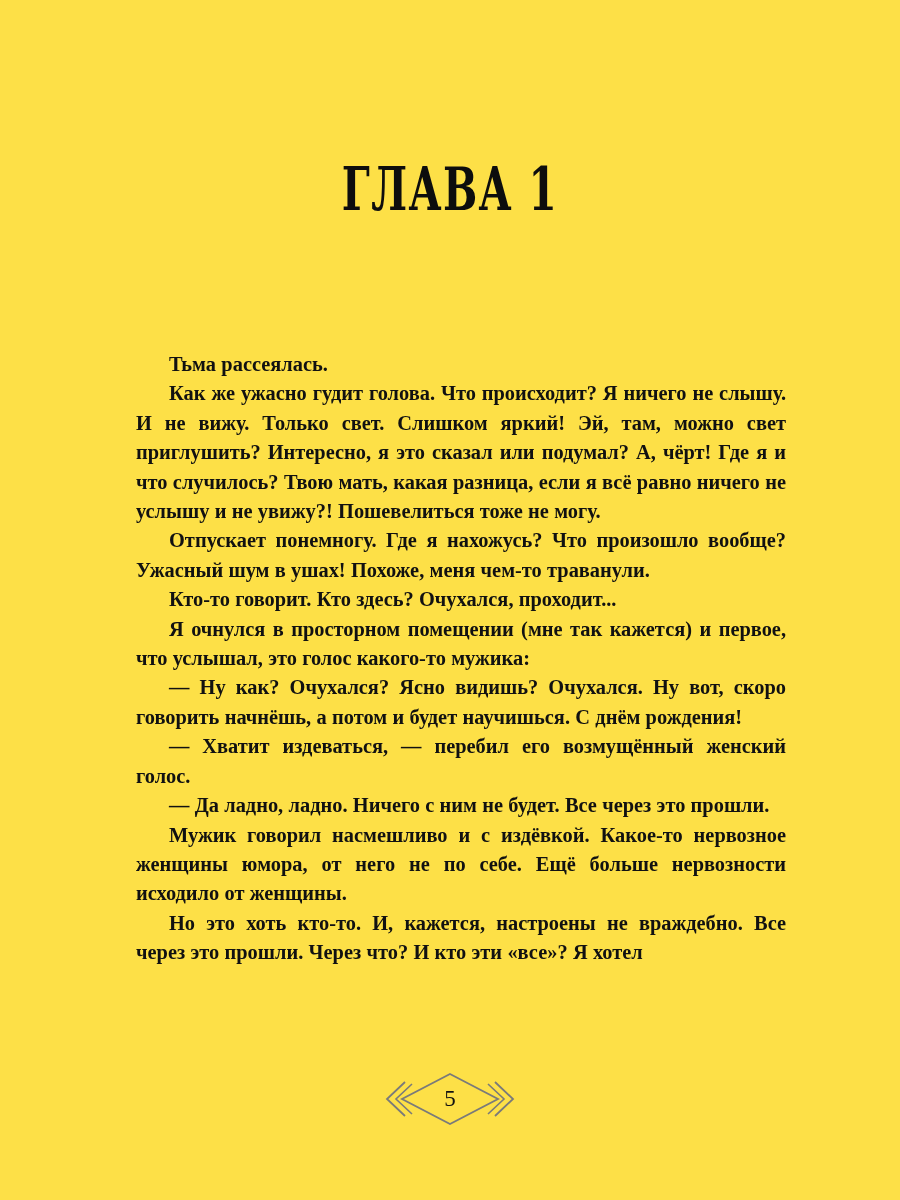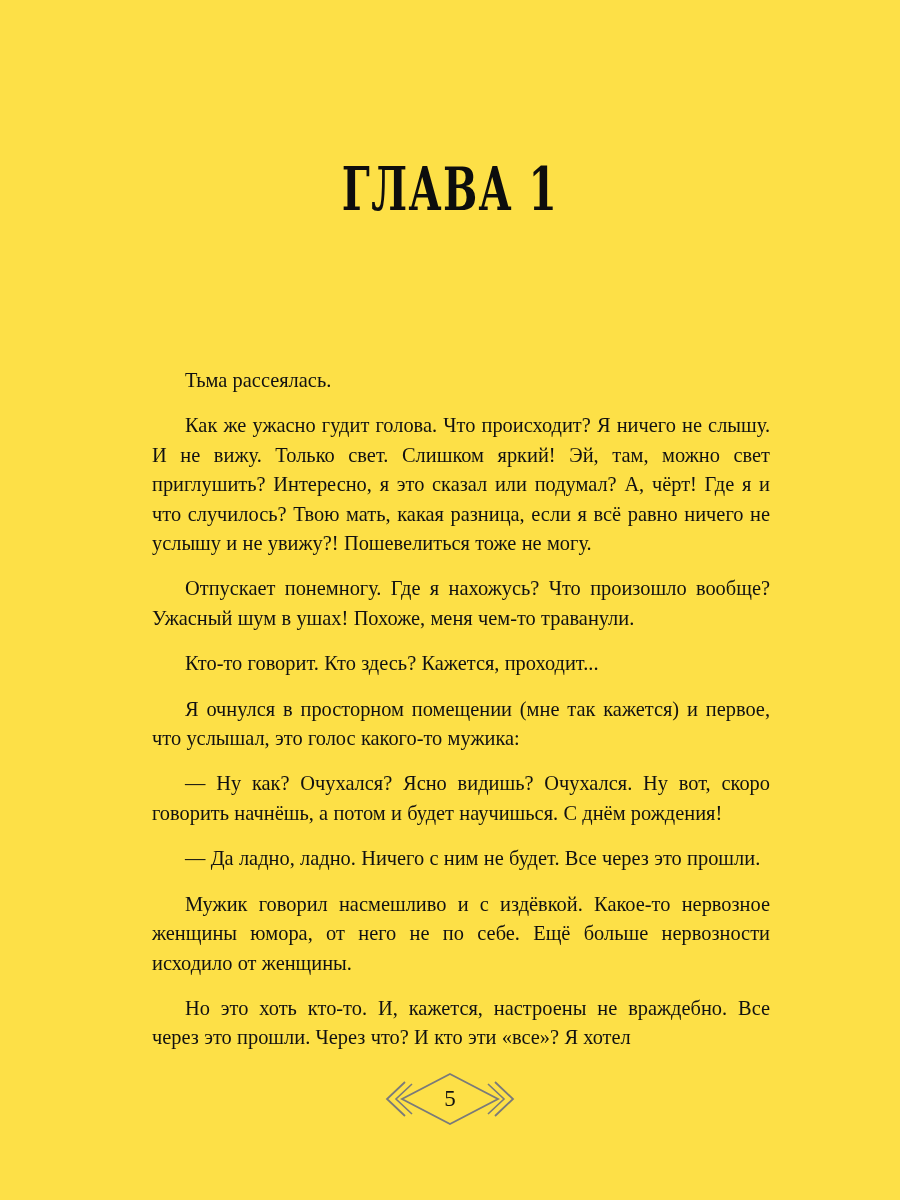--- a/index.html
+++ b/index.html
@@ -38,29 +38,30 @@
   }
 
   
   .body-block {
     position: absolute;
     top: 350px;
     left: 136px;
     width: 650px;
   }
   .body-block p {
-    margin: 16px;
+    margin: 0;
     font-size: 20.4px;
     line-height: 29.4px;
     text-align: justify;
     text-align-last: left;
     text-indent: 33px;
     -webkit-hyphens: none;
     hyphens: none;
     word-spacing: 0.2px;
+    font-weight: bold;
   }
   .body-block p.dialogue {
     text-indent: 33px;
   }
   
 
   
   .page-footer {
     position: absolute;
     top: 1068px;
@@ -102,23 +103,24 @@
 <body>
 
 <div class="page">
 
   <h1 class="chapter-title">ГЛАВА 1</h1>
 
   <div class="body-block">
       <p class="narration">Тьма рассеялась.</p>
       <p class="narration">Как же ужасно гудит голова. Что происходит? Я ничего не слышу. И не вижу. Только свет. Слишком яркий! Эй, там, можно свет приглушить? Интересно, я это сказал или подумал? А, чёрт! Где я и что случилось? Твою мать, какая разница, если я всё равно ничего не услышу и не увижу?! Пошевелиться тоже не могу.</p>
       <p class="narration">Отпускает понемногу. Где я нахожусь? Что произошло вообще? Ужасный шум в ушах! Похоже, меня чем-то траванули.</p>
-      <p class="narration">Кто-то говорит. Кто здесь? Кажется, проходит...</p>
+      <p class="narration">Кто-то говорит. Кто здесь? Очухался, проходит...</p>
       <p class="narration">Я очнулся в просторном помещении (мне так кажется) и первое, что услышал, это голос какого-то мужика:</p>
       <p class="dialogue">— Ну как? Очухался? Ясно видишь? Очухался. Ну вот, скоро говорить начнёшь, а потом и будет научишься. С днём рождения!</p>
+      <p class="dialogue">— Хватит издеваться, — перебил его возмущённый женский голос.</p>
       <p class="dialogue">— Да ладно, ладно. Ничего с ним не будет. Все через это прошли.</p>
       <p class="narration">Мужик говорил насмешливо и с издёвкой. Какое-то нервозное женщины юмора, от него не по себе. Ещё больше нервозности исходило от женщины.</p>
       <p class="narration">Но это хоть кто-то. И, кажется, настроены не враждебно. Все через это прошли. Через что? И кто эти «все»? Я хотел</p>
     </div>
 
   <div class="page-footer">
     <div class="ornament">
       <svg viewBox="0 0 150 62" width="150" height="62" aria-hidden="true">
 
         <polygon points="75,6 123,31 75,56 27,31" fill="none" stroke="#7a7a7a" stroke-width="1.8"></polygon>

